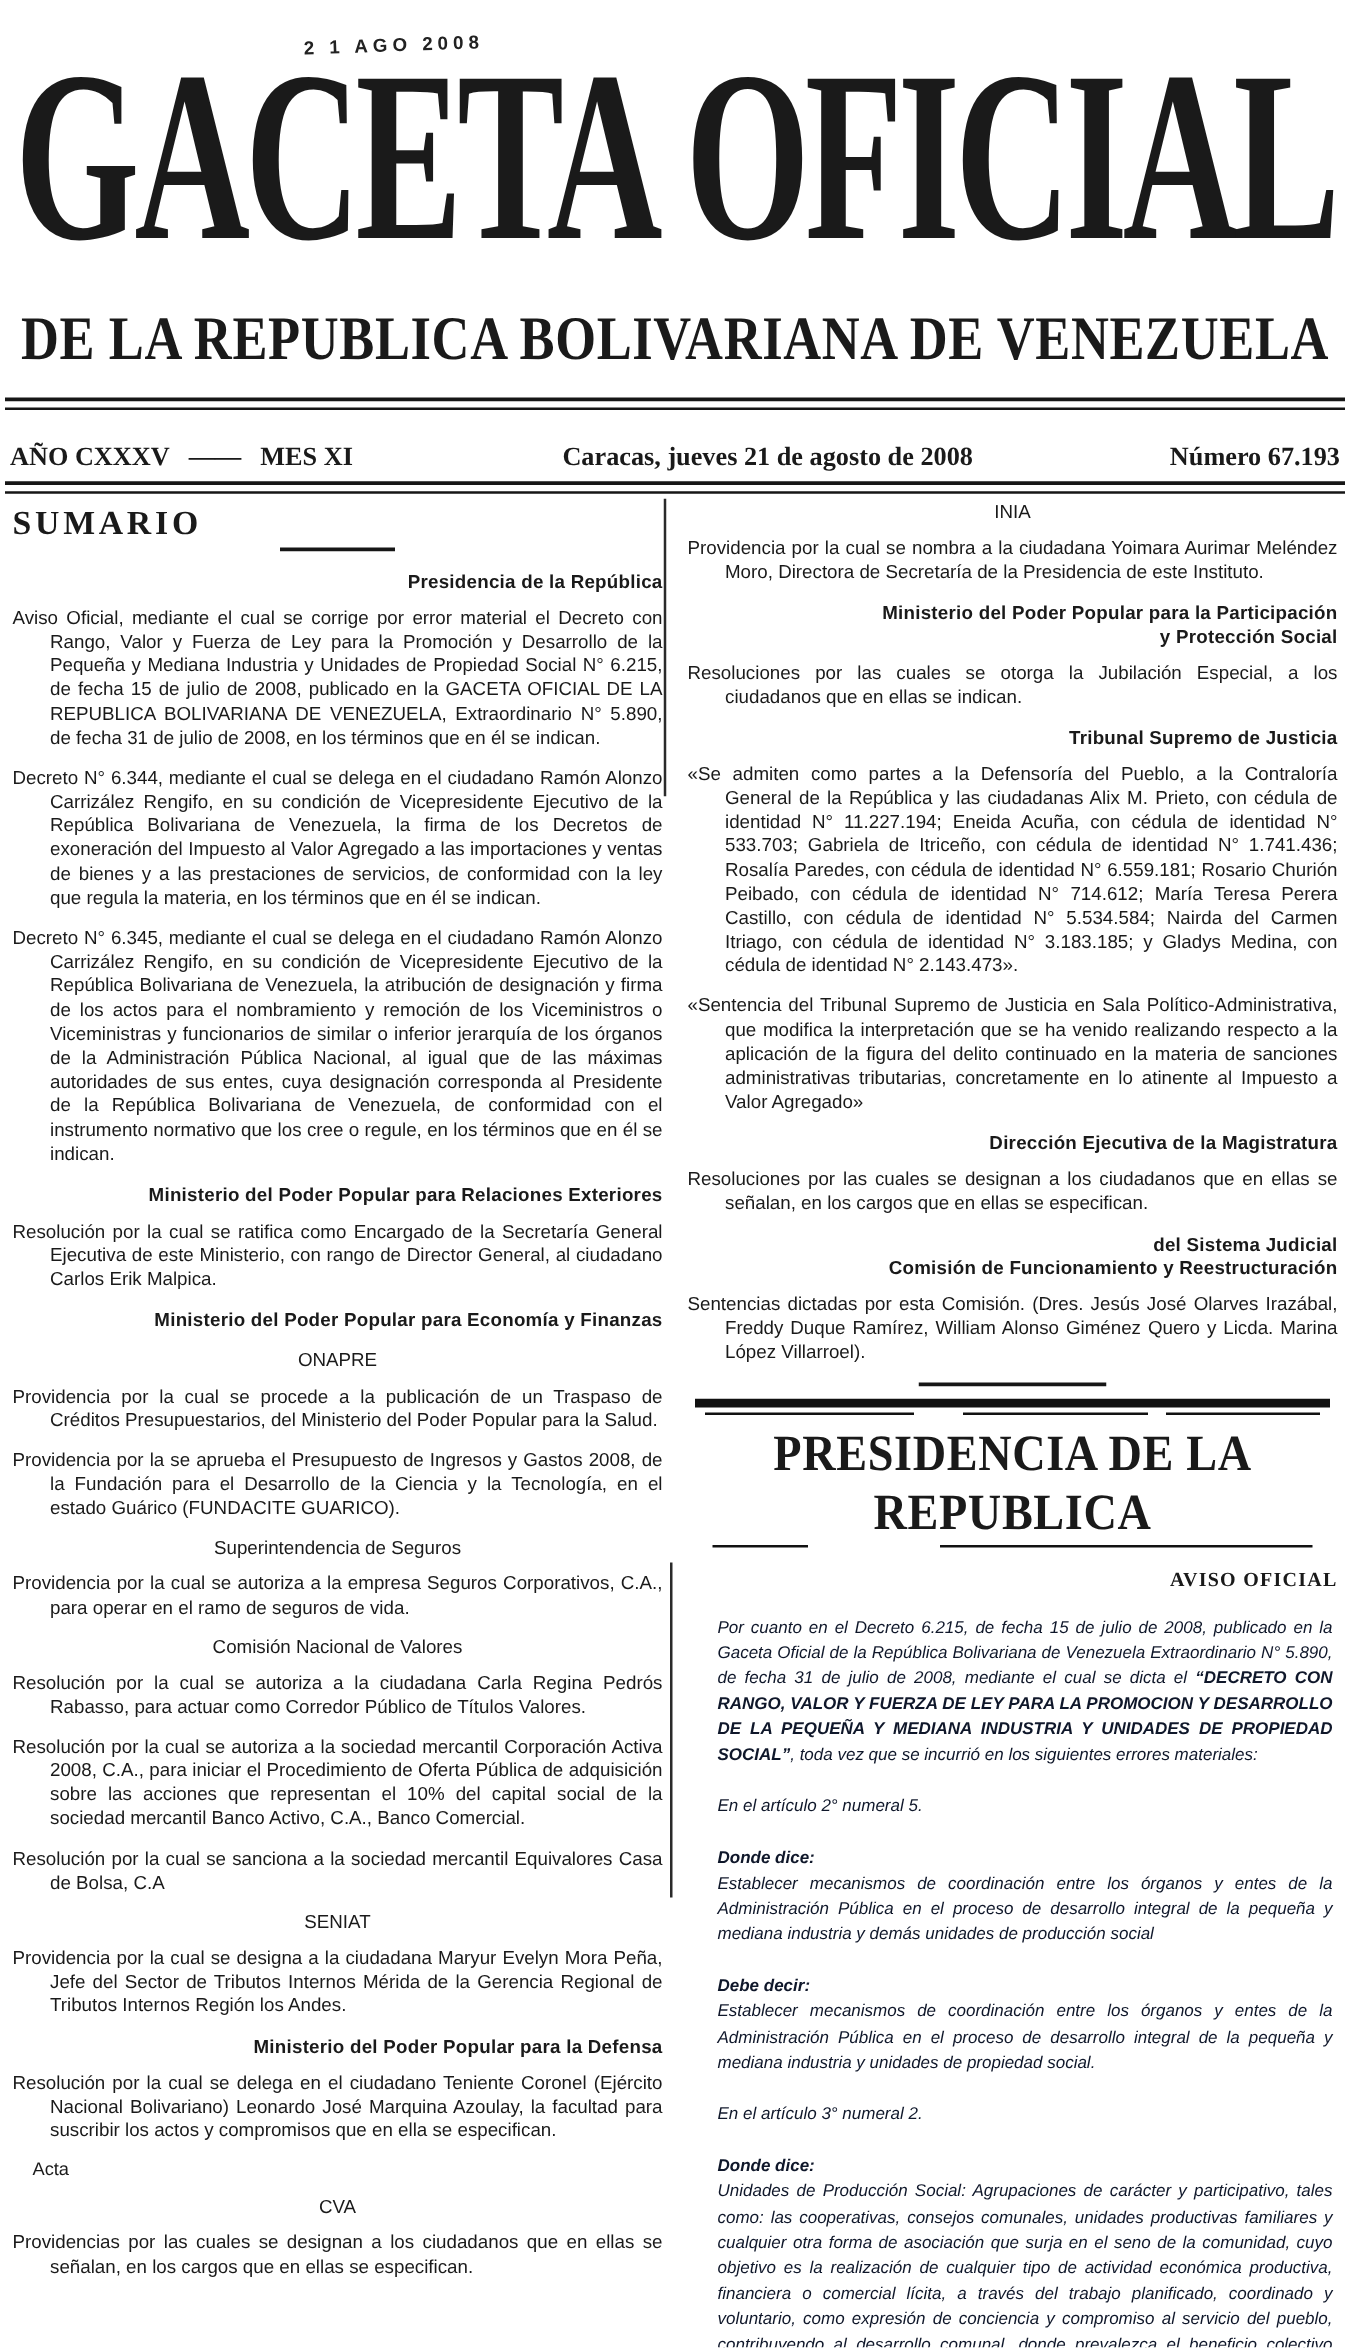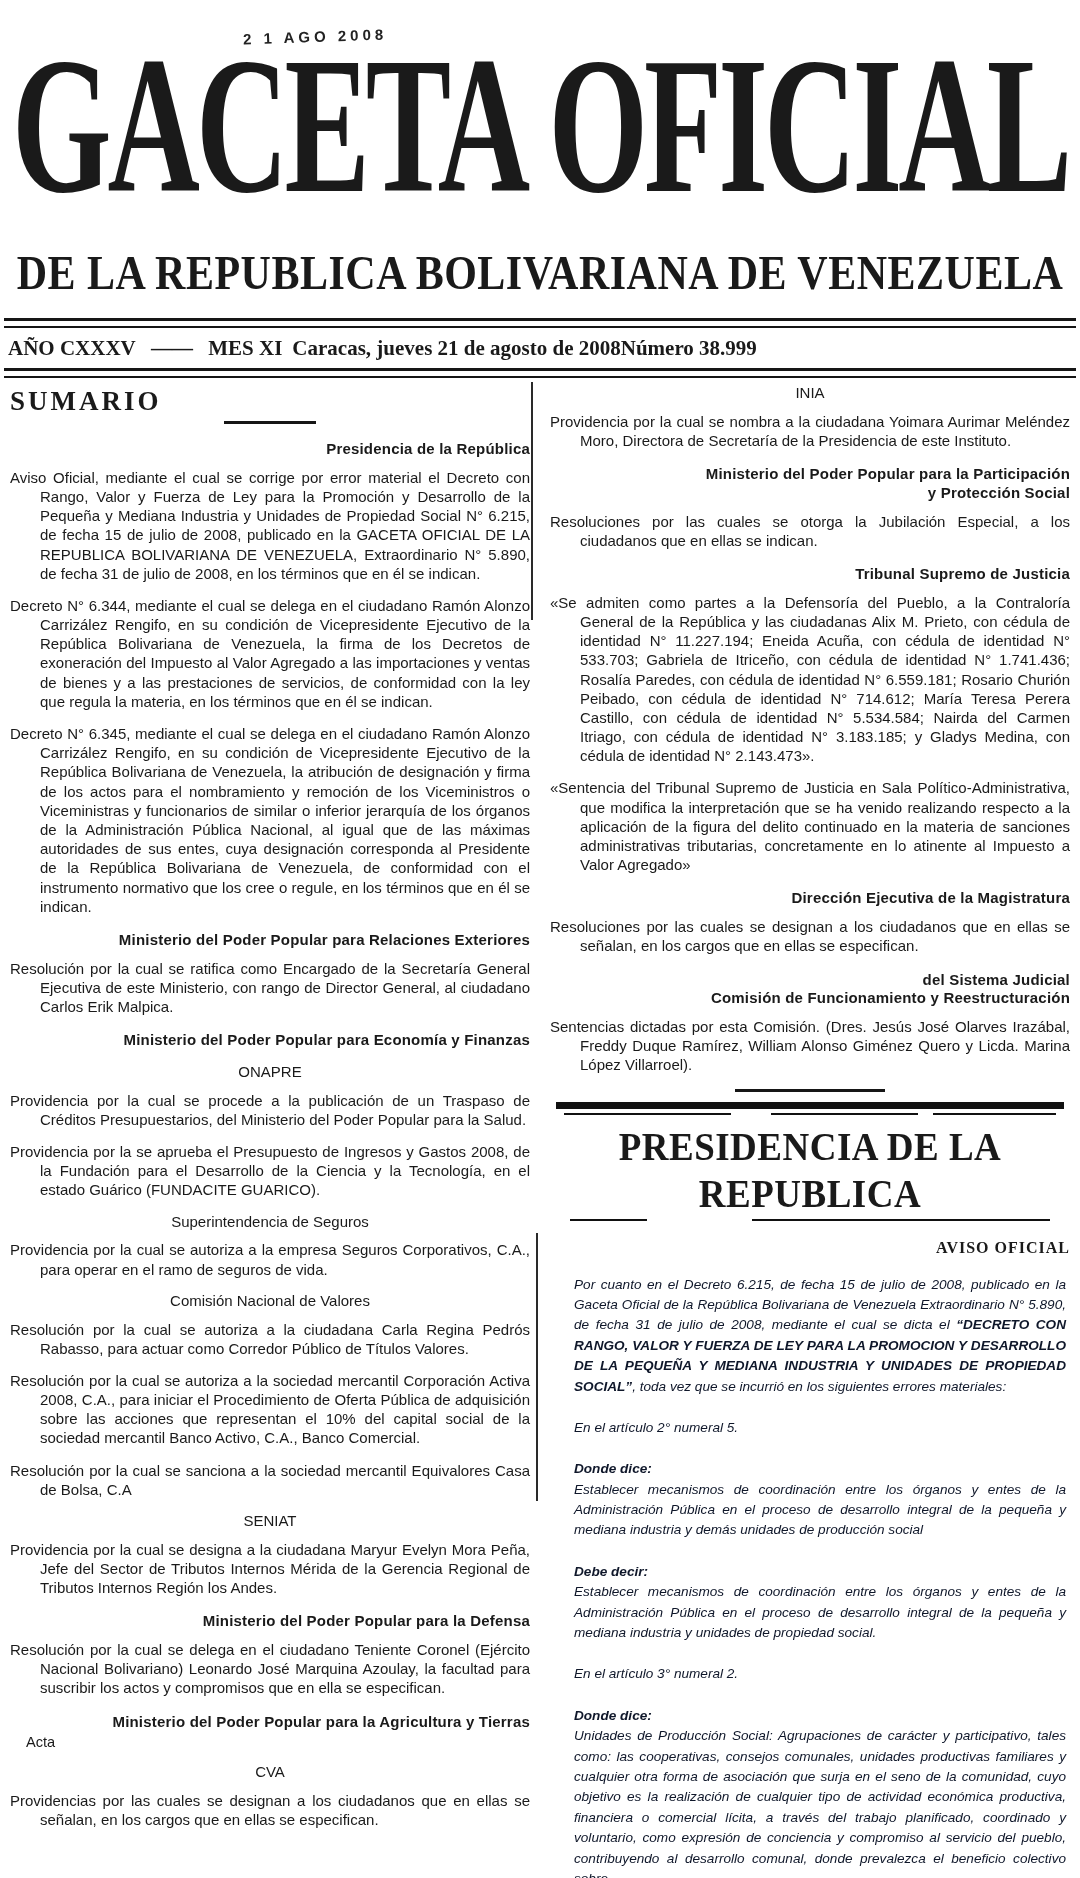--- a/index.html
+++ b/index.html
@@ -9,22 +9,22 @@
   .stamp{position:absolute;top:28px;left:243px;font-size:15px;font-weight:bold;
          letter-spacing:4px;color:#222;transform:rotate(-2deg);white-space:nowrap;}
   .masthead{height:182px;margin-top:36px;overflow:visible;}
   .masthead-row{display:flex;justify-content:space-between;padding:0 12px;
         font-family:"Liberation Serif",serif;font-weight:bold;font-size:128px;line-height:1;
         transform:scaleY(1.52);transform-origin:50% 12%;letter-spacing:-4px;white-space:nowrap;}
   .subtitle{font-family:"Liberation Serif",serif;font-weight:bold;font-size:42px;
         text-align:center;letter-spacing:0.5px;margin-top:30px;transform:scaleY(1.18);}
   .rule-double{height:5px;border-top:3px solid #161616;border-bottom:2px solid #161616;margin:0 4px;}
   .rule-top{margin-top:22px;}
-  .info-row{display:flex;justify-content:flex-start;align-items:baseline;
-        font-family:"Liberation Serif",serif;font-weight:bold;font-size:21px;padding:8px 8px 7px;}
+  .info-row{display:flex;justify-content:space-between;align-items:baseline;
+        font-family:"Liberation Serif",serif;font-weight:bold;font-size:21px;padding:8px 8px 7px;margin-top:17px;}
   .info-left span{margin-right:10px;}
   
   .columns{position:relative;display:flex;gap:20px;padding:6px 10px 0;}
   .col{flex:1;min-width:0;}
   .divider-a{position:absolute;left:531px;top:4px;width:2px;height:238px;background:#2a2a2a;}
   .divider-b{position:absolute;left:536px;top:855px;width:2px;height:268px;background:#2a2a2a;}
   .sumario-title{font-family:"Liberation Serif",serif;font-weight:bold;font-size:27px;
         text-align:left;letter-spacing:3px;margin:2px 0 4px;}
   .sumario-rule{width:92px;height:3px;background:#161616;margin:0 auto 16px;}
   .sec-h{font-weight:bold;text-align:right;font-size:15px;line-height:1.25;margin:15px 0 3px;letter-spacing:0.2px;}
@@ -68,21 +68,21 @@
 
   <div class="rule-double rule-top"></div>
 
   <div class="info-row">
     <div class="info-left">
       <span>AÑO CXXXV</span>
       <span>——</span>
       <span>MES XI</span>
     </div>
     <div>Caracas, jueves 21 de agosto de 2008</div>
-    <div>Número 38.999</div>
+    <div>Número 67.193</div>
   </div>
 
   <div class="rule-double"></div>
 
   <div class="columns">
     <div class="divider-a"></div>
     <div class="divider-b"></div>
 
     <div class="col">
       <div class="sumario-title">SUMARIO</div>
@@ -108,21 +108,20 @@
       <div class="entry">Resolución por la cual se autoriza a la ciudadana Carla Regina Pedrós Rabasso, para actuar como Corredor Público de Títulos Valores.</div>
       <div class="entry">Resolución por la cual se autoriza a la sociedad mercantil Corporación Activa 2008, C.A., para iniciar el Procedimiento de Oferta Pública de adquisición sobre las acciones que representan el 10% del capital social de la sociedad mercantil Banco Activo, C.A., Banco Comercial.</div>
       <div class="entry">Resolución por la cual se sanciona a la sociedad mercantil Equivalores Casa de Bolsa, C.A</div>
 
       <div class="sec-h2">SENIAT</div>
       <div class="entry">Providencia por la cual se designa a la ciudadana Maryur Evelyn Mora Peña, Jefe del Sector de Tributos Internos Mérida de la Gerencia Regional de Tributos Internos Región los Andes.</div>
 
       <div class="sec-h">Ministerio del Poder Popular para la Defensa</div>
       <div class="entry">Resolución por la cual se delega en el ciudadano Teniente Coronel (Ejército Nacional Bolivariano) Leonardo José Marquina Azoulay, la facultad para suscribir los actos y compromisos que en ella se especifican.</div>
 
-      <div class="sec-h">Ministerio del Poder Popular para la Agricultura y Tierras</div>
       <div class="plain-word">Acta</div>
       <div class="sec-h2">CVA</div>
       <div class="entry">Providencias por las cuales se designan a los ciudadanos que en ellas se señalan, en los cargos que en ellas se especifican.</div>
     </div>
 
     <div class="col">
       <div class="sec-h2" style="margin-top:0">INIA</div>
       <div class="entry">Providencia por la cual se nombra a la ciudadana Yoimara Aurimar Meléndez Moro, Directora de Secretaría de la Presidencia de este Instituto.</div>
 
       <div class="sec-h">

